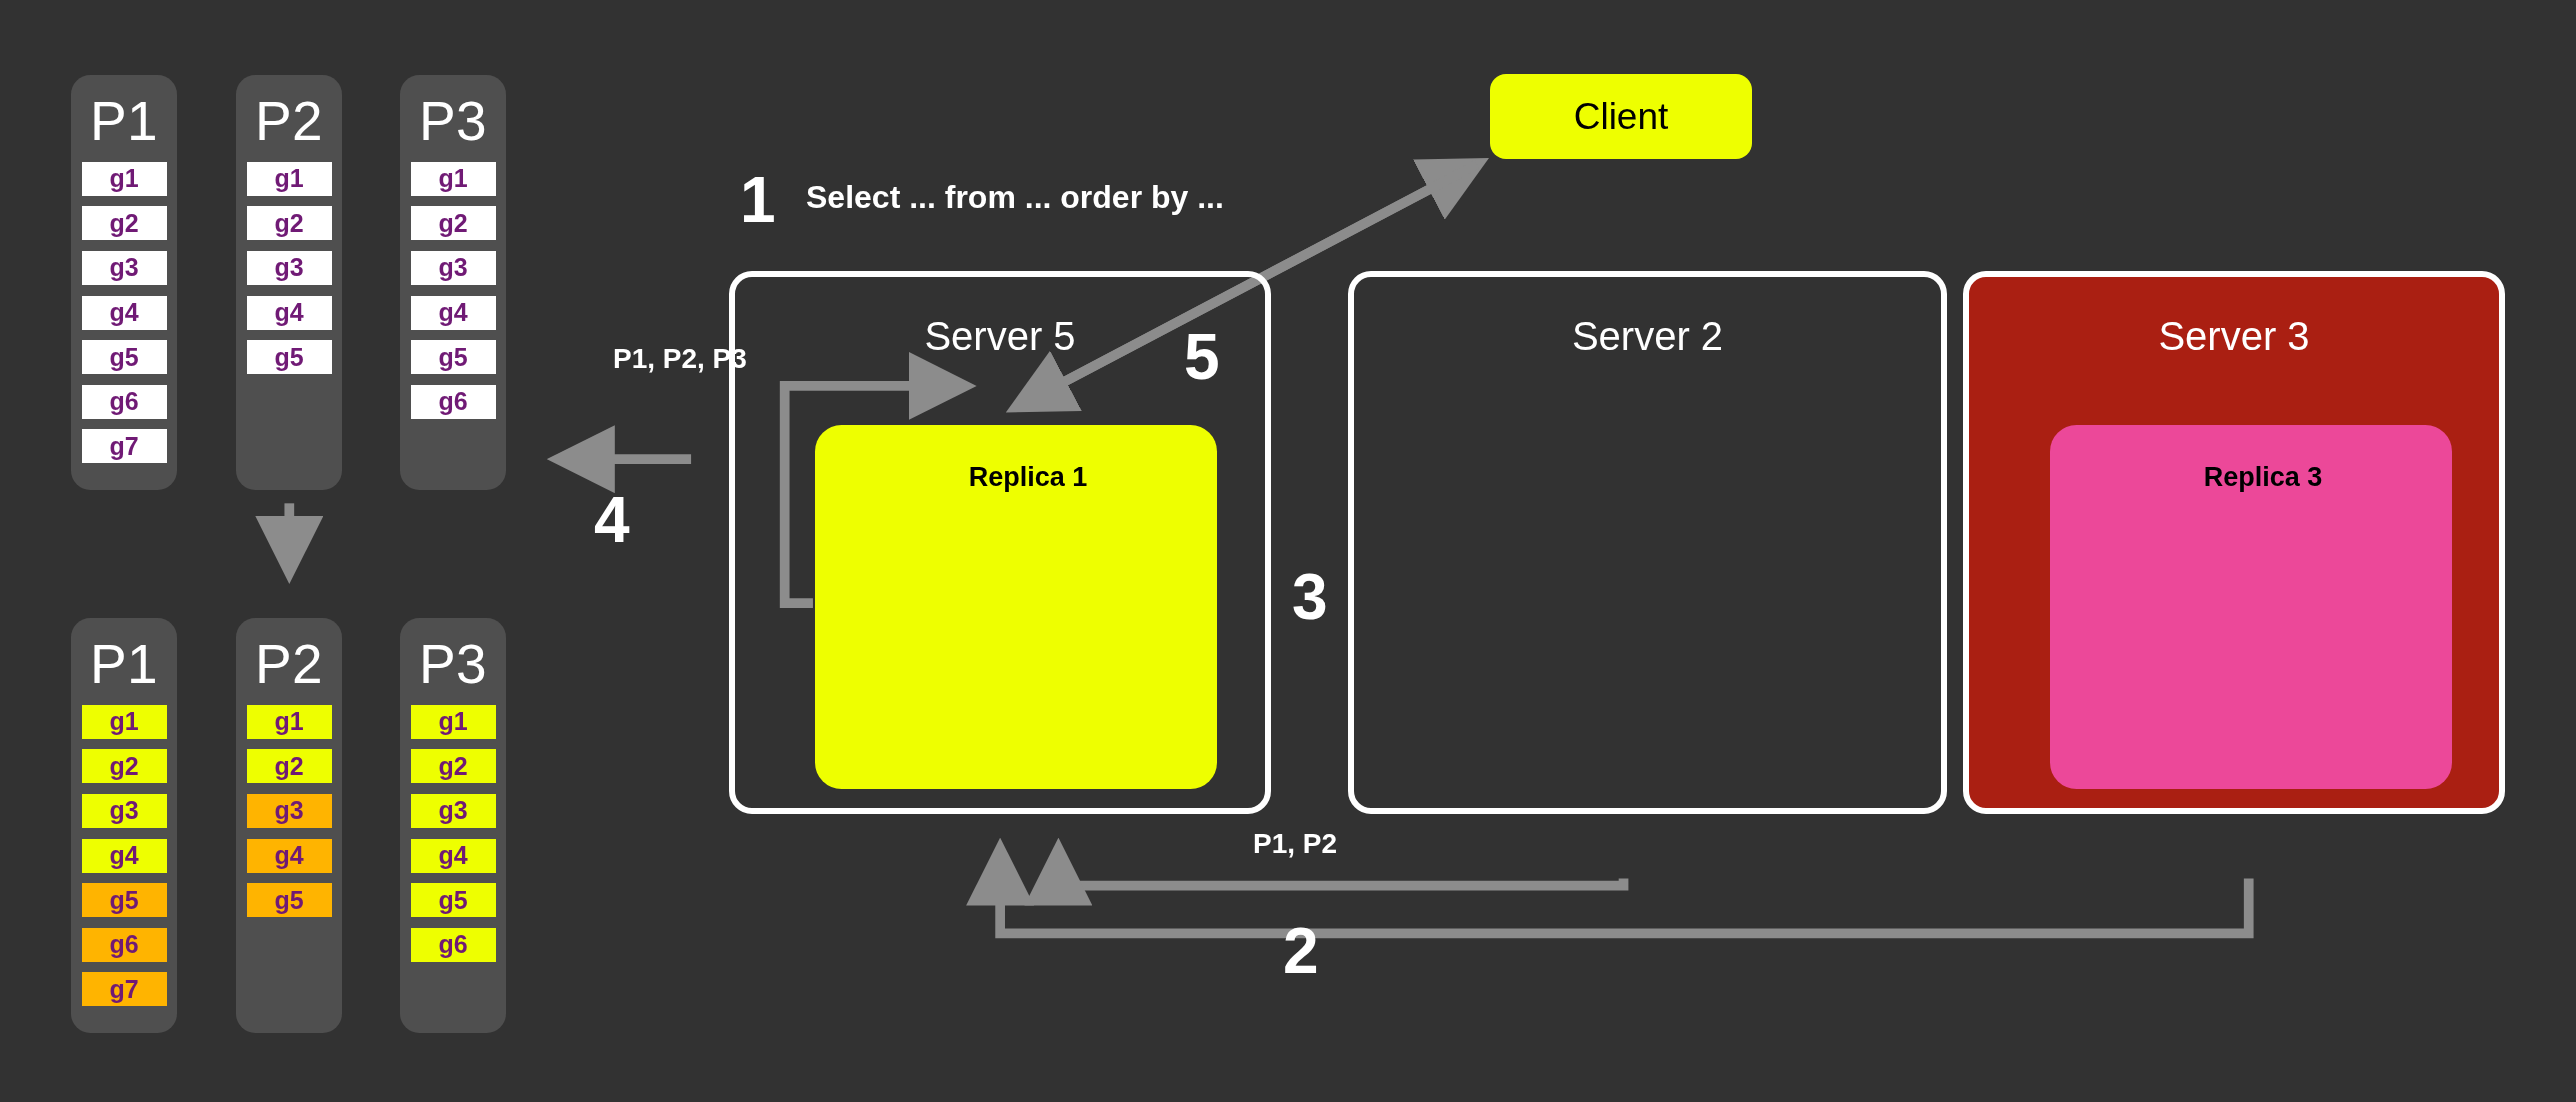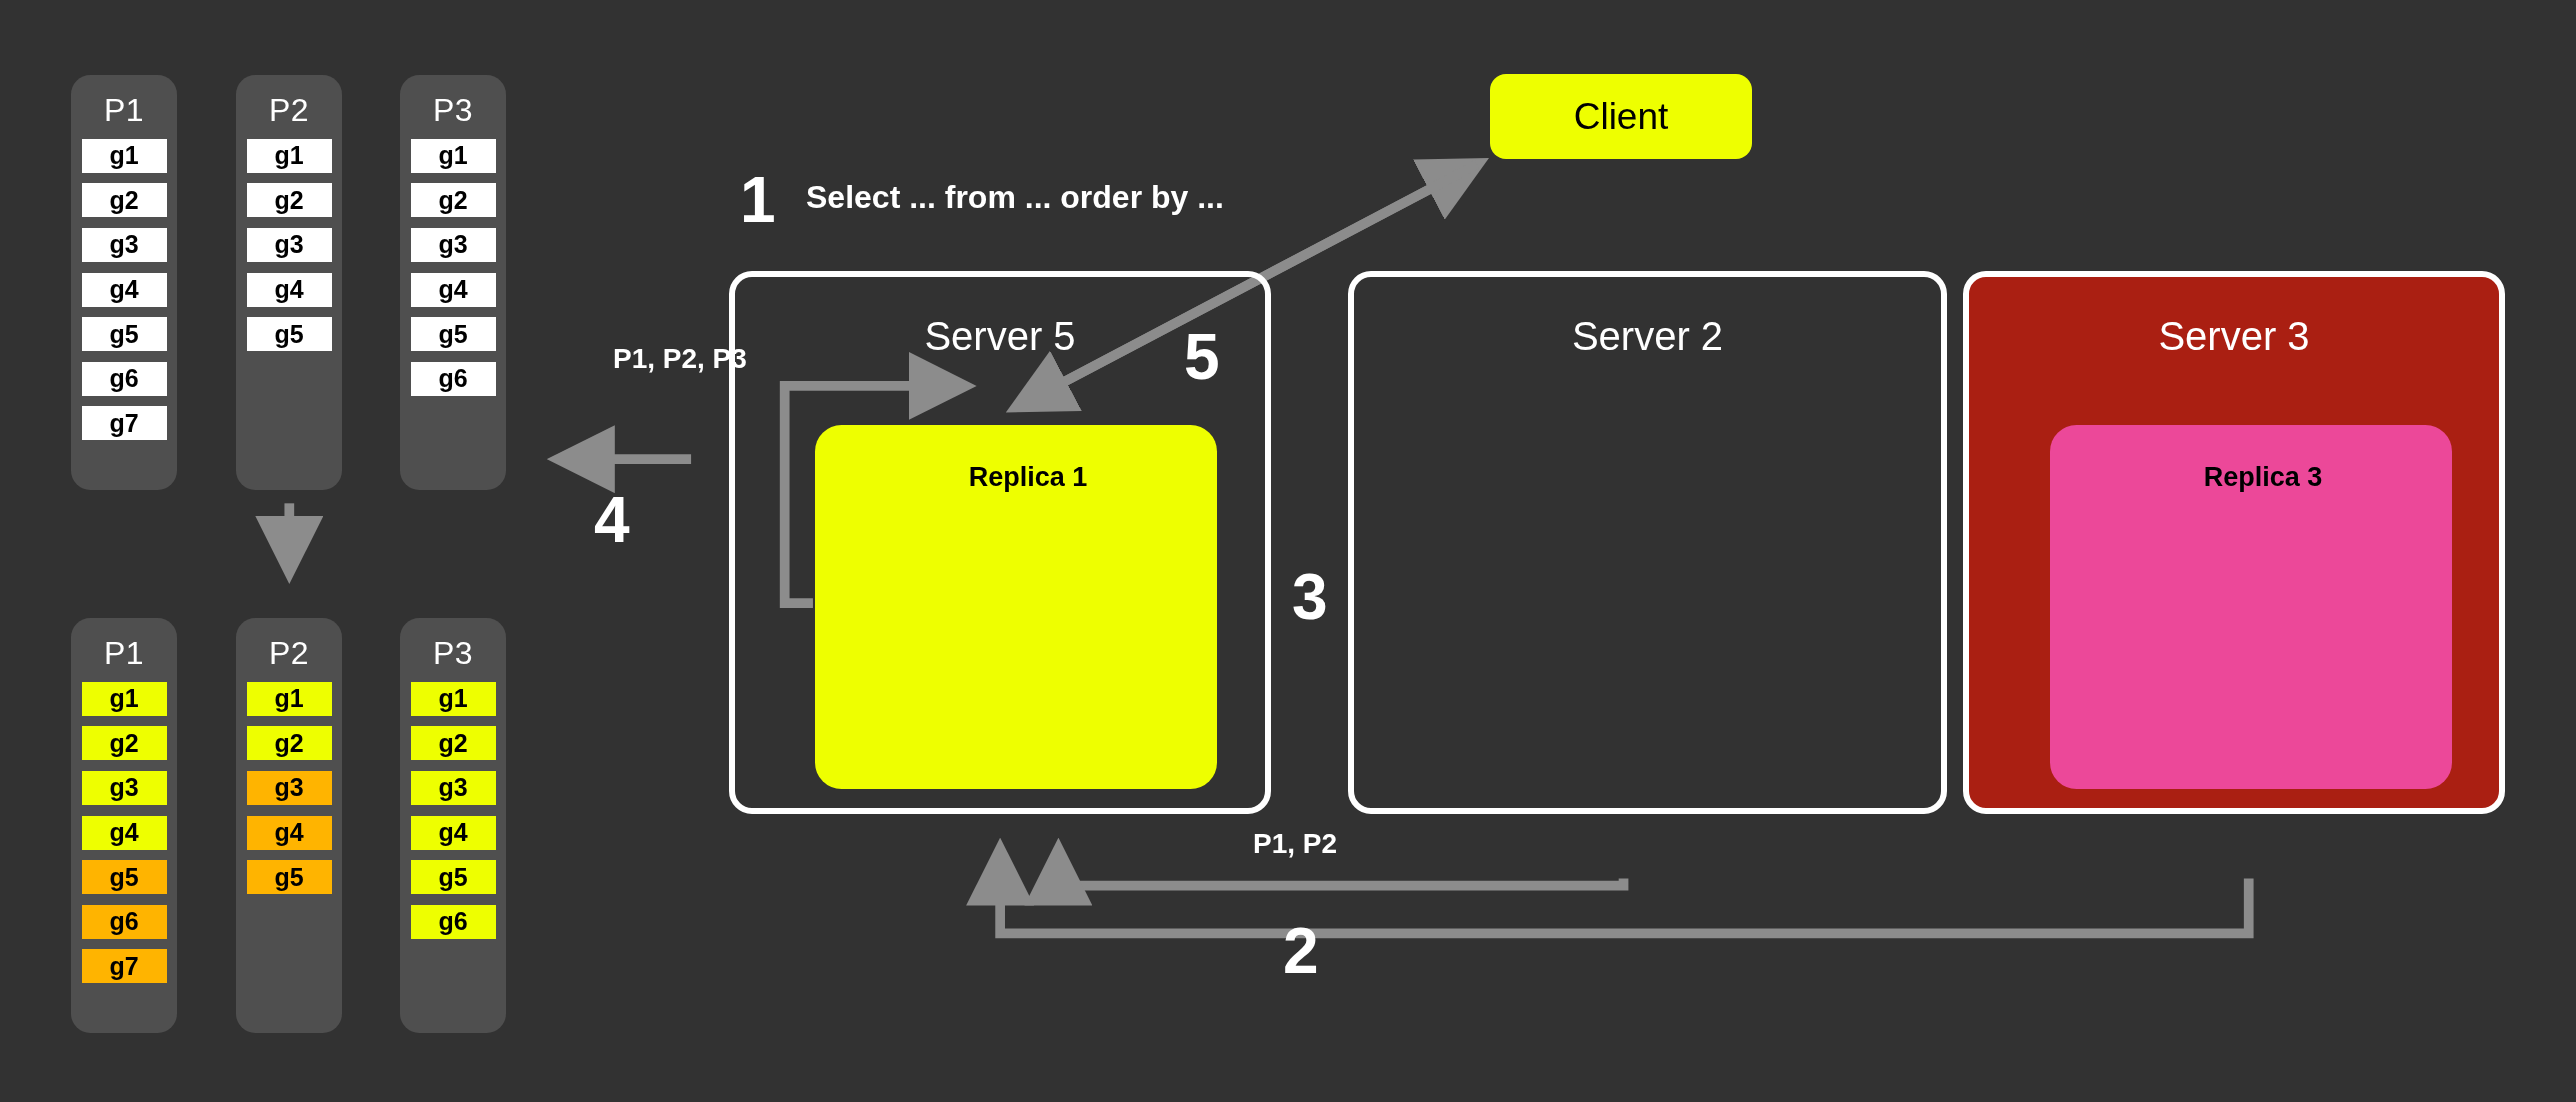--- a/index.html
+++ b/index.html
@@ -16,36 +16,36 @@
   .pcol{
     position:absolute;
     background:#4f4f4f;
     border-radius:19.4px;
     display:flex;
     flex-direction:column;
     align-items:center;
   }
   .pcol-title{
     color:#ffffff;
-    font-size:32px;
+    font-size:55px;
     font-weight:400;
     letter-spacing:0.4px;
     line-height:1;
     margin-top:19.4px;
     margin-bottom:12.4px;
     user-select:none;
   }
   .pcell{
     width:85px;
     height:34px;
     margin-bottom:10.6px;
     display:flex;
     align-items:center;
     justify-content:center;
-    color:#000000;
+    color:#701a75;
     font-size:25px;
     font-weight:700;
     line-height:1;
     background:#ffffff;
   }
   .pcell.white{background:#ffffff;}
   .pcell.yellow{background:#eeff00;}
   .pcell.orange{background:#ffb400;}
 
   

